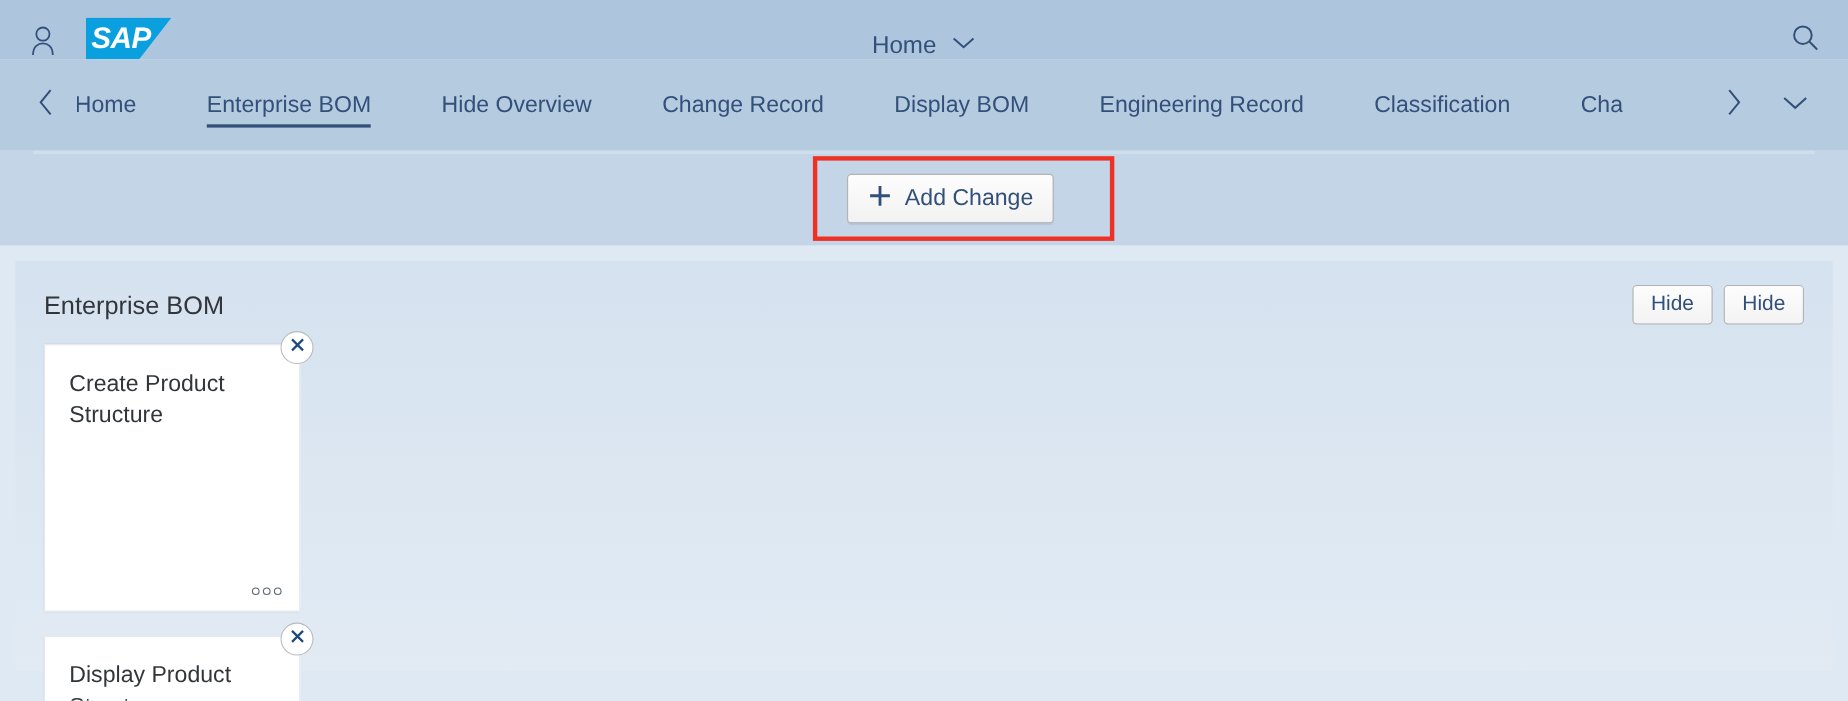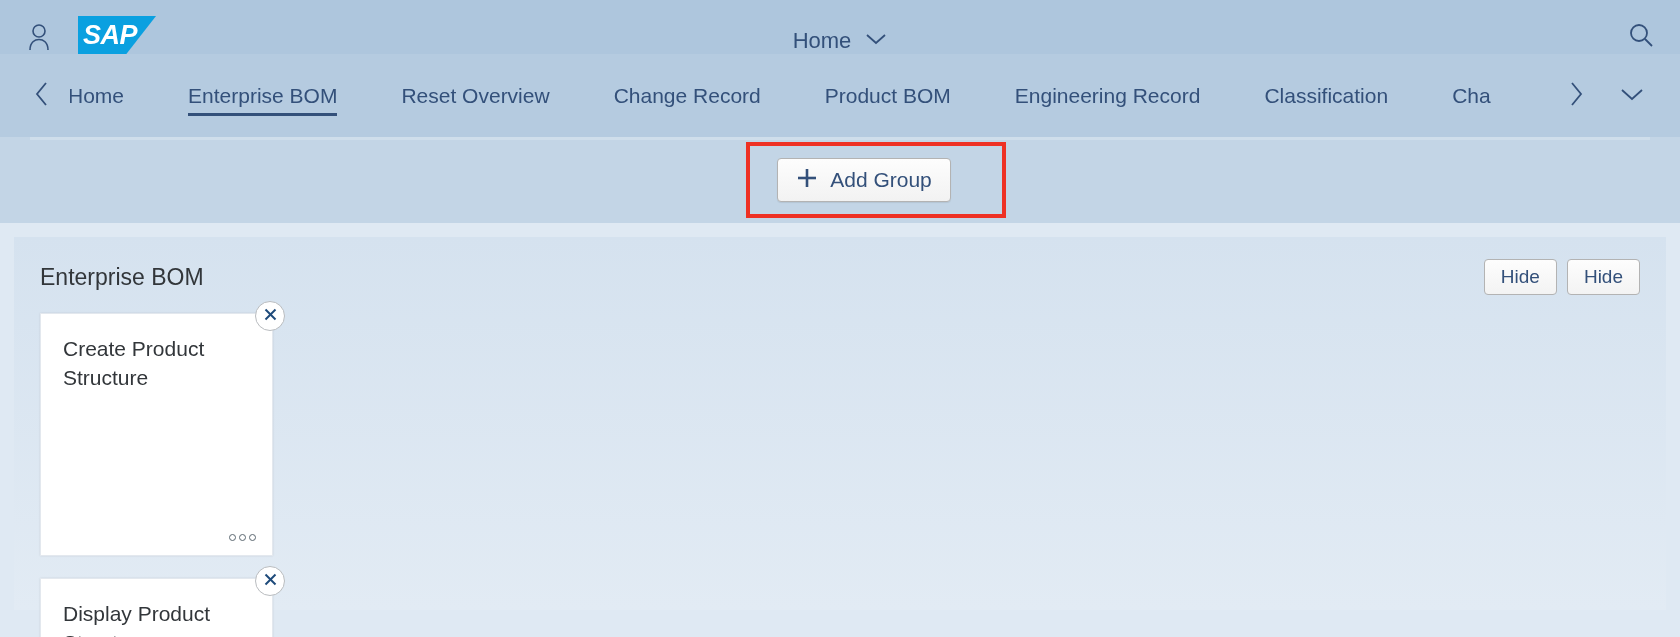--- a/index.html
+++ b/index.html
@@ -297,27 +297,27 @@
   </div>
 
   <div class="tabs">
     <div class="tab first">
       <span>Home</span>
     </div>
     <div class="tab active">
       <span>Enterprise BOM</span>
     </div>
     <div class="tab">
-      <span>Reset Overview</span>
+      <span>Hide Overview</span>
     </div>
     <div class="tab">
       <span>Change Record</span>
     </div>
     <div class="tab">
-      <span>Product BOM</span>
+      <span>Display BOM</span>
     </div>
     <div class="tab">
       <span>Engineering Record</span>
     </div>
     <div class="tab">
       <span>Classification</span>
     </div>
     <div class="tab clipped">
       <span>Cha</span>
     </div>
@@ -343,21 +343,21 @@
 
 <div class="addgroup-strip">
   <div class="addgroup-hl">
     <div class="btn-addgroup">
       <span>
         <svg width="22" height="22" viewBox="0 0 22 22">
           <line x1="11" y1="2" x2="11" y2="20" stroke="#33507a" stroke-width="2.6"></line>
           <line x1="2" y1="11" x2="20" y2="11" stroke="#33507a" stroke-width="2.6"></line>
         </svg>
       </span>
-      <span class="label">Add Group</span>
+      <span class="label">Add Change</span>
     </div>
   </div>
 </div>
 
 <div class="group-panel">
 
   <div class="group-head">
     <div class="group-title">Enterprise BOM</div>
     <div class="group-actions">
       <button class="btn-plain">Hide</button>

